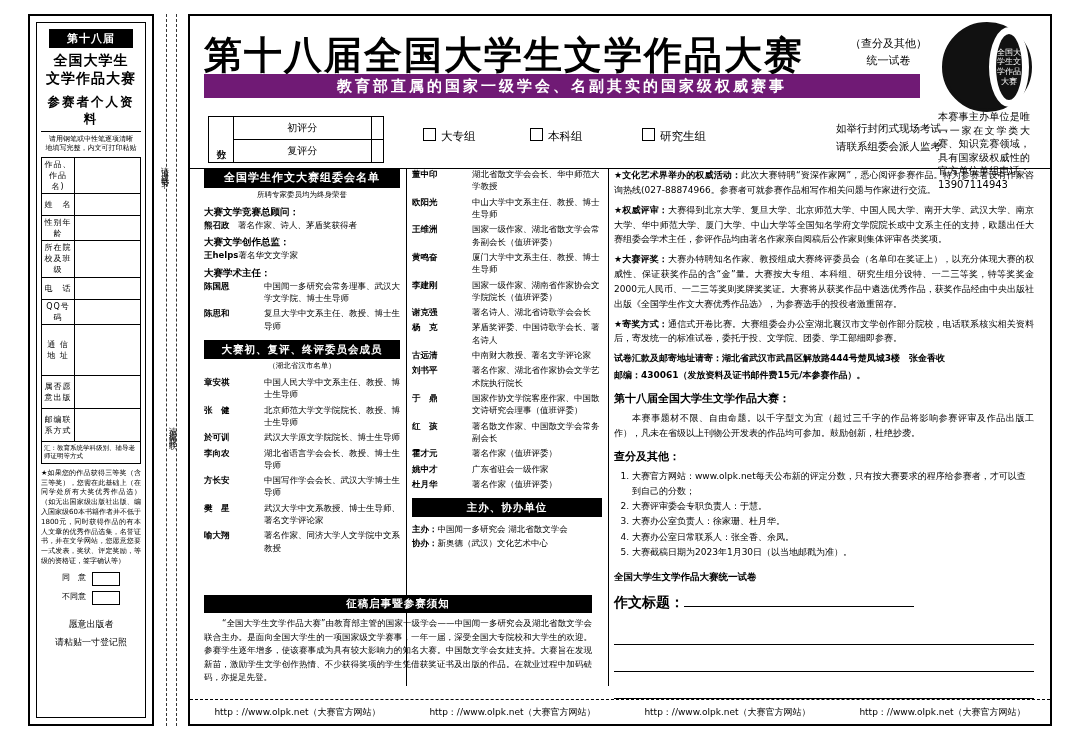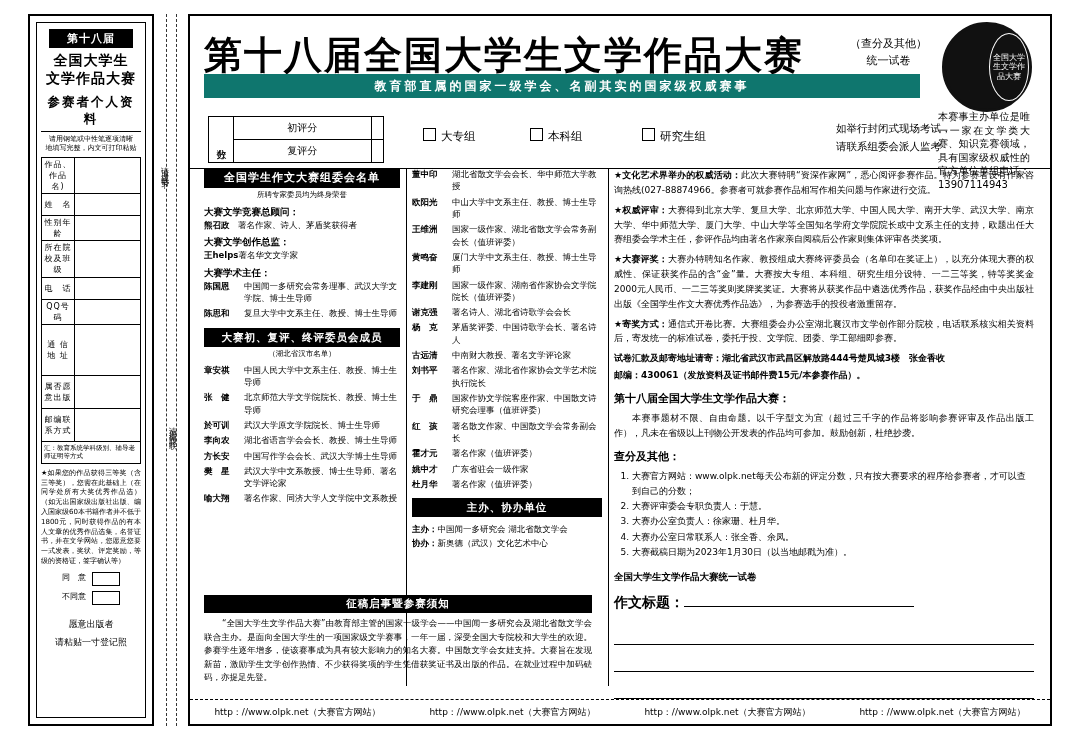--- a/index.html
+++ b/index.html
@@ -25,23 +25,23 @@
   
   .perf{position:absolute;top:14px;height:712px;border-left:1px dashed #333;}
   .perf-label{position:absolute;writing-mode:vertical-rl;text-orientation:upright;font-size:8px;letter-spacing:3px;color:#111;}
 
   
   .sheet{position:absolute;left:188px;top:14px;width:864px;height:712px;border:2px solid #000;box-sizing:border-box;background:#fff;}
 
   .masthead{position:relative;height:96px;}
   .big-title{position:absolute;left:14px;top:14px;font-size:38px;font-weight:bold;letter-spacing:2px;font-family:"DejaVu Serif","Liberation Serif",serif;}
   .title-side{position:absolute;left:660px;top:20px;font-size:11px;line-height:1.5;text-align:center;}
-  .band{position:absolute;left:14px;top:58px;width:716px;height:24px;background:#0f766e;color:#fff;font-size:12px;font-weight:bold;letter-spacing:3px;display:flex;align-items:center;justify-content:center;}
+  .band{position:absolute;left:14px;top:58px;width:716px;height:24px;background:#701a75;color:#fff;font-size:15px;font-weight:bold;letter-spacing:3px;display:flex;align-items:center;justify-content:center;}
   .seal{position:absolute;left:752px;top:6px;width:84px;height:84px;border-radius:50%;border:3px solid #111;background:#111;color:#fff;display:flex;align-items:center;justify-content:center;}
-  .seal-in{width:66px;height:66px;border-radius:50%;border:1px solid #ffffff;display:flex;align-items:center;justify-content:center;font-size:8px;text-align:center;line-height:1.2;margin-left:44px;}
+  .seal-in{width:66px;height:66px;border-radius:50%;border:7px solid #ffffff;display:flex;align-items:center;justify-content:center;font-size:8px;text-align:center;line-height:1.2;margin-left:44px;}
   .seal-cap{position:absolute;left:748px;top:94px;width:92px;font-size:10px;line-height:1.35;text-align:justify;}
 
   .subhead{position:relative;height:56px;border-bottom:1px solid #000;}
   .score-box{position:absolute;left:18px;top:4px;width:176px;}
   .score-box table{border-collapse:collapse;width:100%;}
   .score-box td{border:1px solid #000;height:20px;font-size:10px;text-align:center;}
   .score-box td.k{width:22px;}
   .grp{position:absolute;top:16px;font-size:11.5px;}
   .chk{display:inline-block;width:11px;height:11px;border:1px solid #000;margin-right:5px;vertical-align:-1px;}
   .notice{position:absolute;left:646px;top:8px;font-size:10.5px;line-height:1.7;}
@@ -52,21 +52,21 @@
   .c1{left:14px;width:196px;}
   .c2{left:222px;width:190px;}
   .c3{left:424px;width:420px;}
   .vrule{position:absolute;top:0;bottom:8px;border-left:1px solid #000;}
 
   .boxhead{background:#000;color:#fff;font-weight:bold;font-size:11px;text-align:center;padding:2px 0;letter-spacing:1px;}
   .subline{text-align:center;font-size:7.5px;margin:2px 0 4px 0;}
   .grp-t{font-weight:bold;font-size:9.5px;margin-top:4px;}
   .ent{font-size:8.5px;line-height:1.5;margin-bottom:1px;}
   .nm{font-weight:bold;display:inline-block;min-width:34px;}
-  .rowlist .r{display:flex;gap:0;font-size:8.5px;line-height:1.45;margin-bottom:3px;}
+  .rowlist .r{display:flex;gap:20px;font-size:8.5px;line-height:1.45;margin-bottom:3px;}
   .rowlist .r .n{flex:0 0 40px;font-weight:bold;}
   .rowlist .r .d{flex:1;}
   .boxhead2{background:#000;color:#fff;font-weight:bold;font-size:10.5px;text-align:center;padding:2px 0;letter-spacing:1px;margin-top:8px;}
   .para{font-size:9px;line-height:1.65;text-align:justify;margin-bottom:5px;text-indent:0;}
   .para.ind{text-indent:18px;}
   .lead{font-weight:bold;}
   .ol{font-size:9px;line-height:1.7;margin:2px 0 0 0;padding-left:18px;}
   .ol li{margin-bottom:0;}
   .sect-t{font-size:11px;font-weight:bold;margin:8px 0 4px 0;}
   .wr-head{font-size:9.5px;font-weight:bold;margin-top:10px;}

